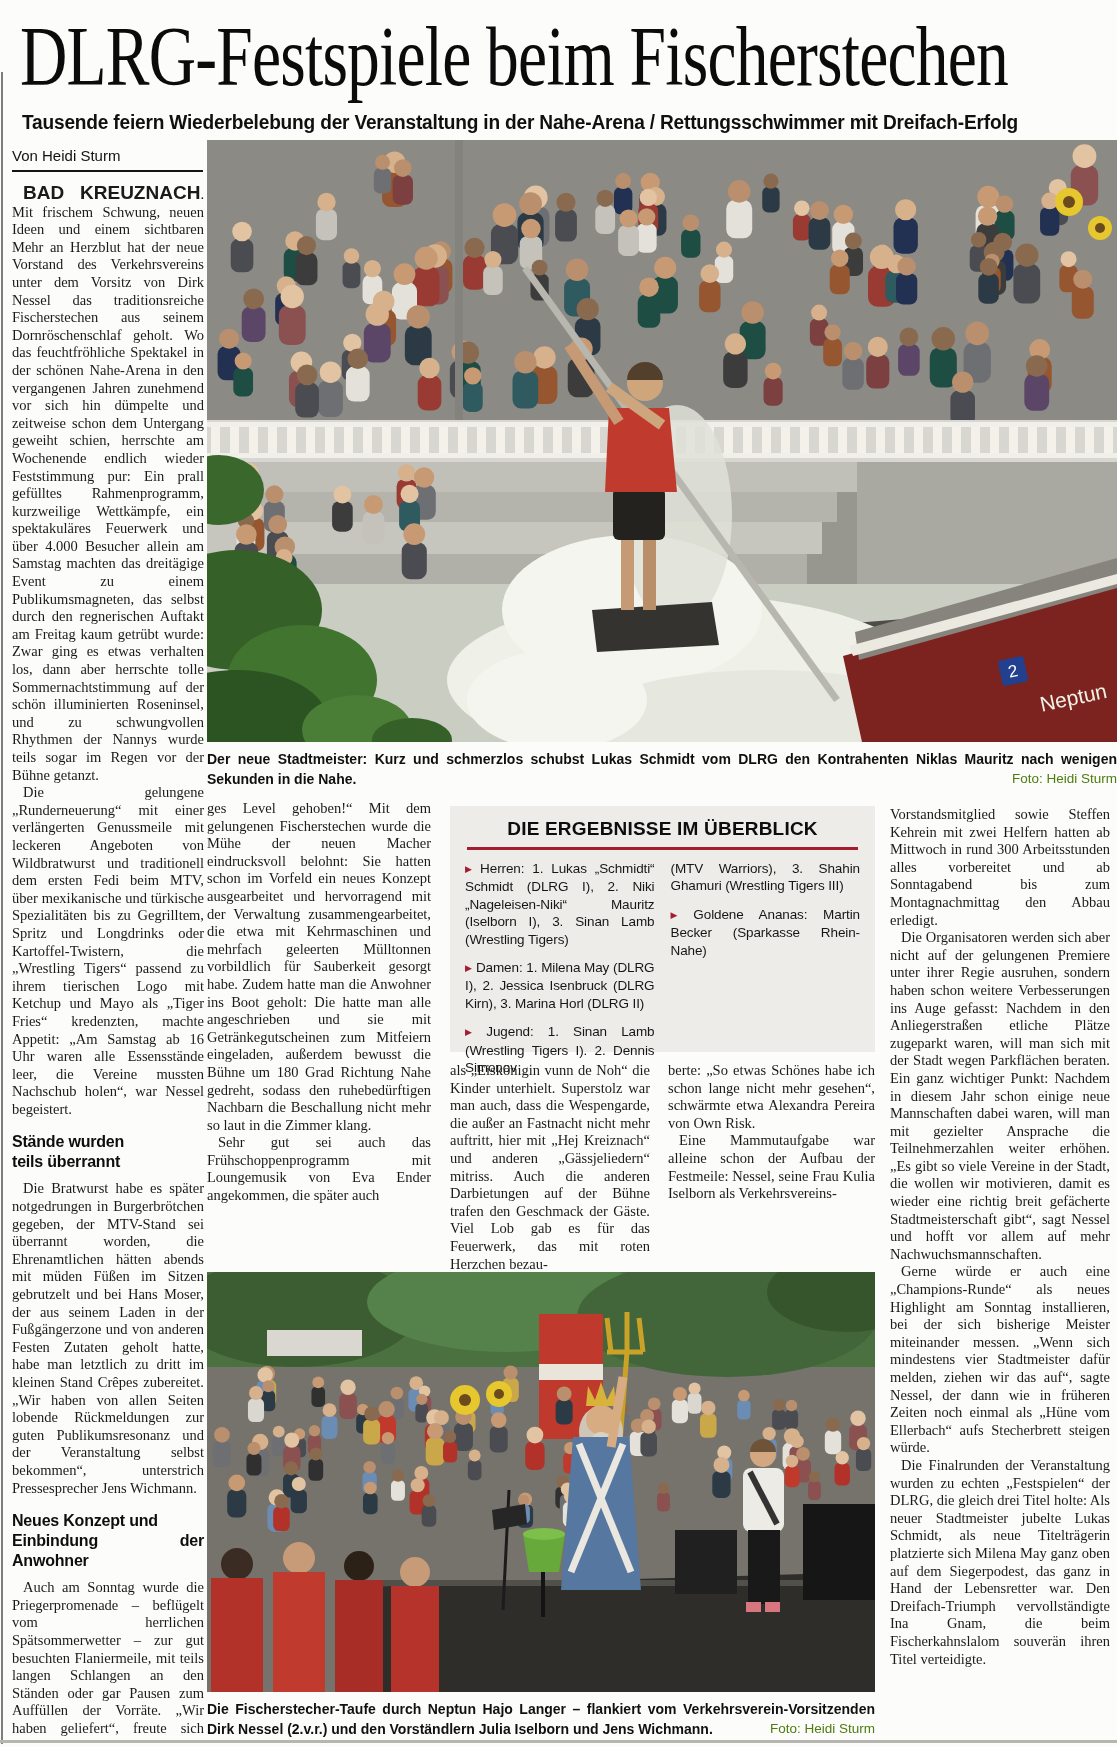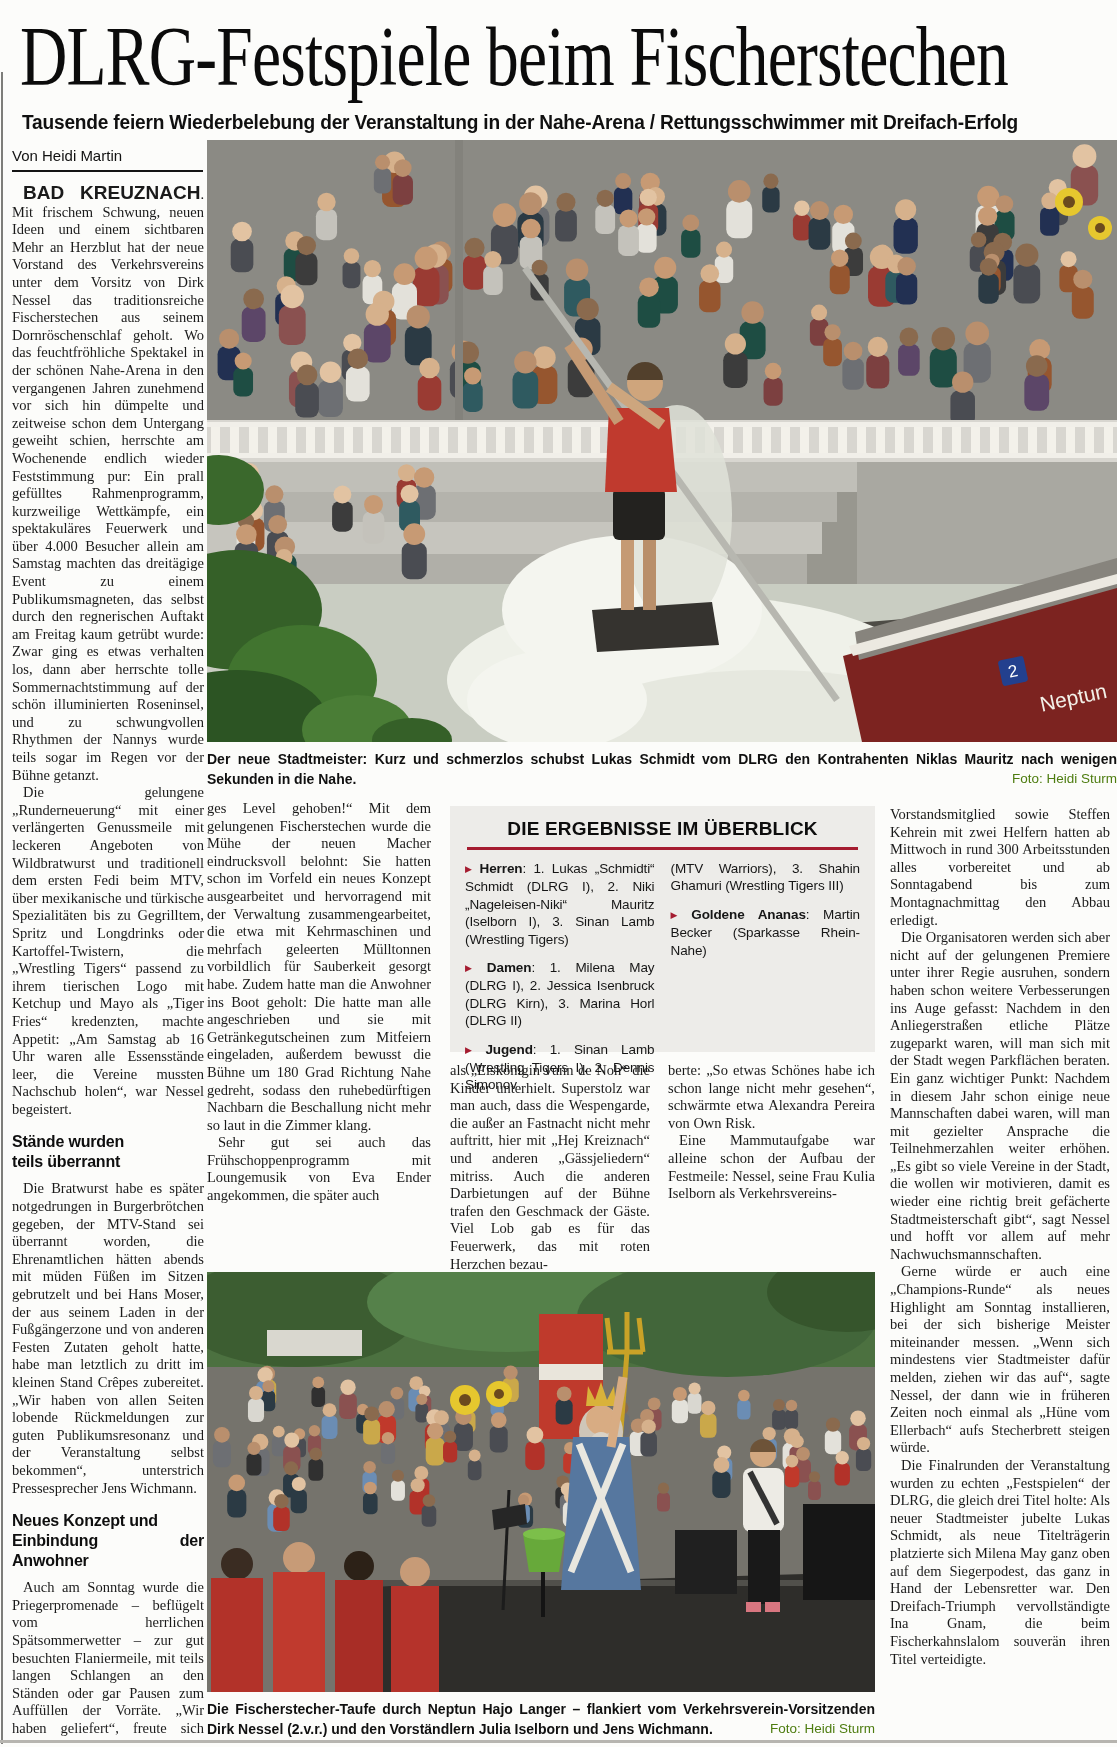--- a/index.html
+++ b/index.html
@@ -45,34 +45,34 @@
   .box{left:450px;top:806px;width:425px;height:246px;box-sizing:border-box;
        padding:12px 15px 10px 15px;background:#edece9;}
   .box-title{font-family:"Liberation Sans","DejaVu Sans",sans-serif;font-weight:bold;
              font-size:19px;line-height:22px;text-align:center;color:#0d0d0d;letter-spacing:.2px;}
   .box-rule{height:3px;background:#a51c30;margin:7px 2px 10px 2px;}
   .box-cols{display:flex;gap:16px;}
   .box-col{flex:1;min-width:0;}
   .entry{font-family:"Liberation Sans","DejaVu Sans",sans-serif;font-size:13.5px;line-height:17.4px;
          text-align:justify;margin:0 0 11px 0;color:#161616;letter-spacing:-.1px;}
   .entry .mk{color:#a51c30;font-size:9px;margin-right:4px;vertical-align:1px;}
-  .entry b{font-weight:bold;}
+  .entry b{font-weight:normal;}
 
   .bottom-rule{left:0;top:1740px;width:1117px;height:3px;background:#b7b5b0;}
 </style>
 </head>
 <body>
 
 <div class="page">
 
   <div class="abs page-edge"></div>
 
   <div class="abs headline">DLRG-Festspiele beim Fischerstechen</div>
   <div class="abs subhead">Tausende feiern Wiederbelebung der Veranstaltung in der Nahe-Arena / Rettungsschwimmer mit Dreifach-Erfolg</div>
-  <div class="abs byline">Von Heidi Martin</div>
+  <div class="abs byline">Von Heidi Sturm</div>
   <div class="abs byline-rule"></div>
 
   <div class="abs bodycol col1">
     <p class="ind"><span class="lead">BAD KREUZNACH</span><span>. Mit frischem Schwung, neuen Ideen und einem sichtbaren Mehr an Herzblut hat der neue Vorstand des Verkehrsvereins unter dem Vorsitz von Dirk Nessel das traditionsreiche Fischerstechen aus seinem Dornröschenschlaf geholt. Wo das feuchtfröhliche Spektakel in der schönen Nahe-Arena in den vergangenen Jahren zunehmend vor sich hin dümpelte und zeitweise schon dem Untergang geweiht schien, herrschte am Wochenende endlich wieder Feststimmung pur: Ein prall gefülltes Rahmenprogramm, kurzweilige Wettkämpfe, ein spektakuläres Feuerwerk und über 4.000 Besucher allein am Samstag machten das dreitägige Event zu einem Publikumsmagneten, das selbst durch den regnerischen Auftakt am Freitag kaum getrübt wurde: Zwar ging es etwas verhalten los, dann aber herrschte tolle Sommernachtstimmung auf der schön illuminierten Roseninsel, und zu schwungvollen Rhythmen der Nannys wurde teils sogar im Regen vor der Bühne getanzt.</span></p>
     <p class="ind">Die gelungene „Runderneuerung“ mit einer verlängerten Genussmeile mit leckeren Angeboten von Wildbratwurst und traditionell dem ersten Fedi beim MTV, über mexikanische und türkische Spezialitäten bis zu Gegrilltem, Spritz und Longdrinks oder Kartoffel-Twistern, die „Wrestling Tigers“ passend zu ihrem tierischen Logo mit Ketchup und Mayo als „Tiger Fries“ kredenzten, machte Appetit: „Am Samstag ab 16 Uhr waren alle Essensstände leer, die Vereine mussten Nachschub holen“, war Nessel begeistert.</p>
     <h3 class="crosshead">
         <span style="display:block">Stände wurden</span>
         <span style="display:block">teils überrannt</span>
       </h3>
     <p class="ind">Die Bratwurst habe es später notgedrungen in Burgerbrötchen gegeben, der MTV-Stand sei überrannt worden, die Ehrenamtlichen hätten abends mit müden Füßen im Sitzen gebrutzelt und bei Hans Moser, der aus seinem Laden in der Fußgängerzone und von anderen Festen Zutaten geholt hatte, habe man letztlich zu dritt im kleinen Stand Crêpes zubereitet. „Wir haben von allen Seiten lobende Rückmeldungen zur guten Publikumsresonanz und der Veranstaltung selbst bekommen“, unterstrich Pressesprecher Jens Wichmann.</p>

